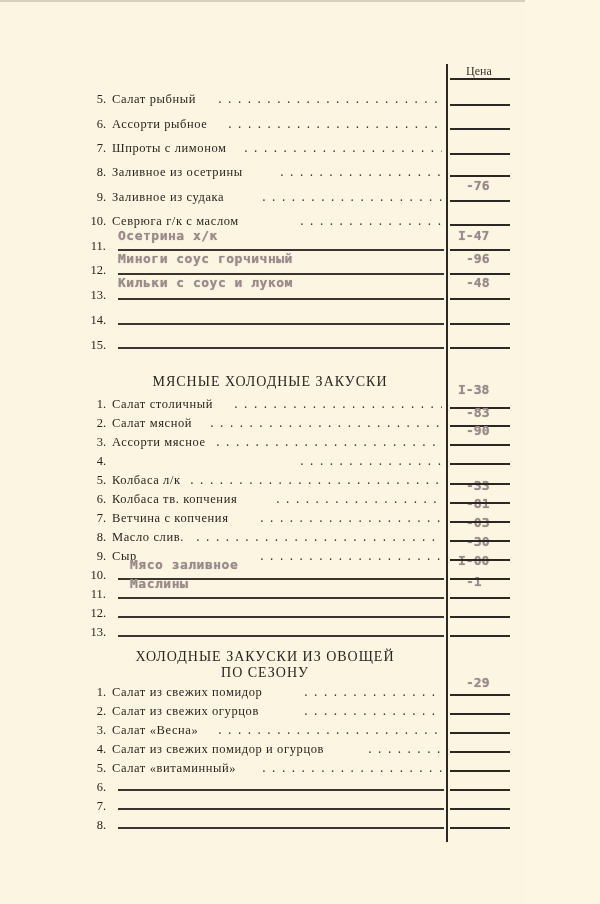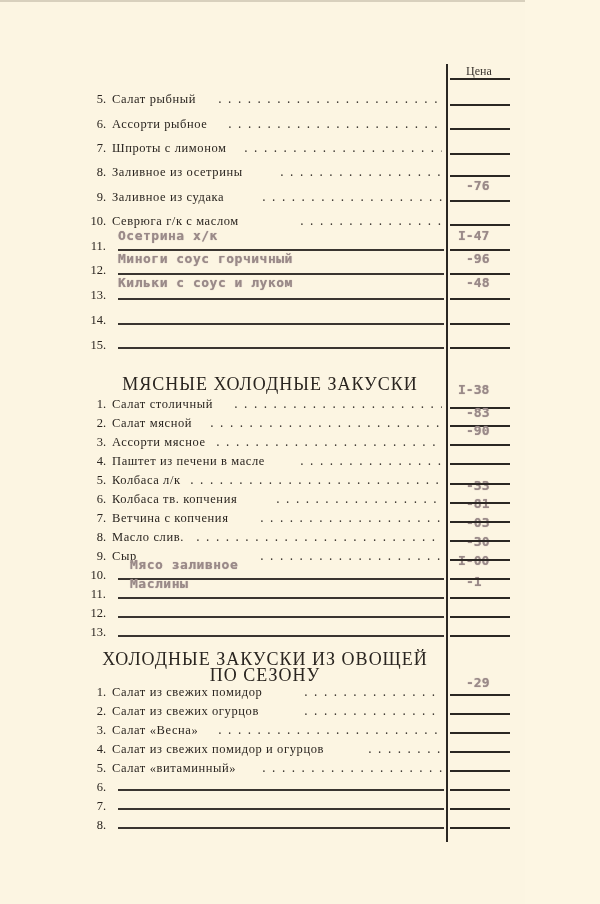--- a/index.html
+++ b/index.html
@@ -15,21 +15,21 @@
   .num{position:absolute;font-size:12.5px;font-family:"Liberation Serif",serif;text-align:right;width:28px;}
   .name{position:absolute;left:112px;font-size:12.5px;font-family:"Liberation Serif",serif;letter-spacing:0.6px;white-space:nowrap;}
   .dots{position:absolute;font-size:12px;letter-spacing:6px;color:#3c3630;white-space:nowrap;overflow:hidden;}
   .blank-line{position:absolute;left:118px;width:326px;height:1.5px;background:#3a3530;}
   .price-line{position:absolute;left:450px;width:60px;height:1.5px;background:#2b2723;}
   .typed{position:absolute;font-family:"DejaVu Sans Mono","Liberation Mono",monospace;
          font-weight:bold;color:#9a8a88;font-size:13px;letter-spacing:0.5px;
          text-shadow:0 0 1px #b0a0a0;white-space:nowrap;}
   .price{position:absolute;font-family:"DejaVu Sans Mono","Liberation Mono",monospace;
          font-weight:bold;color:#9a8a88;font-size:13px;text-shadow:0 0 1px #b0a0a0;white-space:nowrap;}
-  .section-title{position:absolute;font-size:18px;letter-spacing:1px;font-family:"Liberation Serif",serif;
+  .section-title{position:absolute;font-size:14px;letter-spacing:1px;font-family:"Liberation Serif",serif;
                  text-align:center;width:340px;}
 </style>
 </head>
 <body>
 
 <div class="page">
   <div class="vline"></div>
   <div class="price-head">Цена</div>
   <div class="price-head-line"></div>
 
@@ -136,21 +136,20 @@
 
     <div class="row" style="top:433px">
       <span class="num" style="left:78px">3.</span>
       <span class="name">Ассорти мясное</span>
       <span class="dots" style="left:216px;width:226px">..........................</span>
     </div>
     <div class="price-line" style="top:442px"></div>
 
     <div class="row" style="top:452px">
       <span class="num" style="left:78px">4.</span>
-      <span class="name">Паштет из печени в масле</span>
       <span class="dots" style="left:300px;width:142px">..........................</span>
     </div>
     <div class="price-line" style="top:461px"></div>
 
     <div class="row" style="top:471px">
       <span class="num" style="left:78px">5.</span>
       <span class="name">Колбаса л/к</span>
       <span class="dots" style="left:190px;width:252px">..........................</span>
     </div>
     <div class="price" style="left:466px;top:476px">-33</div>

